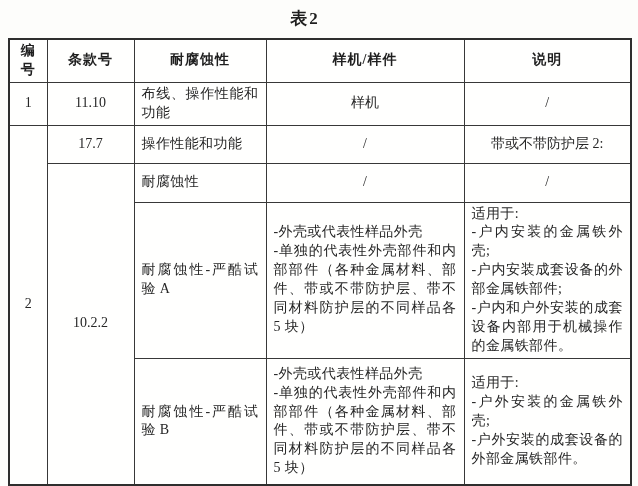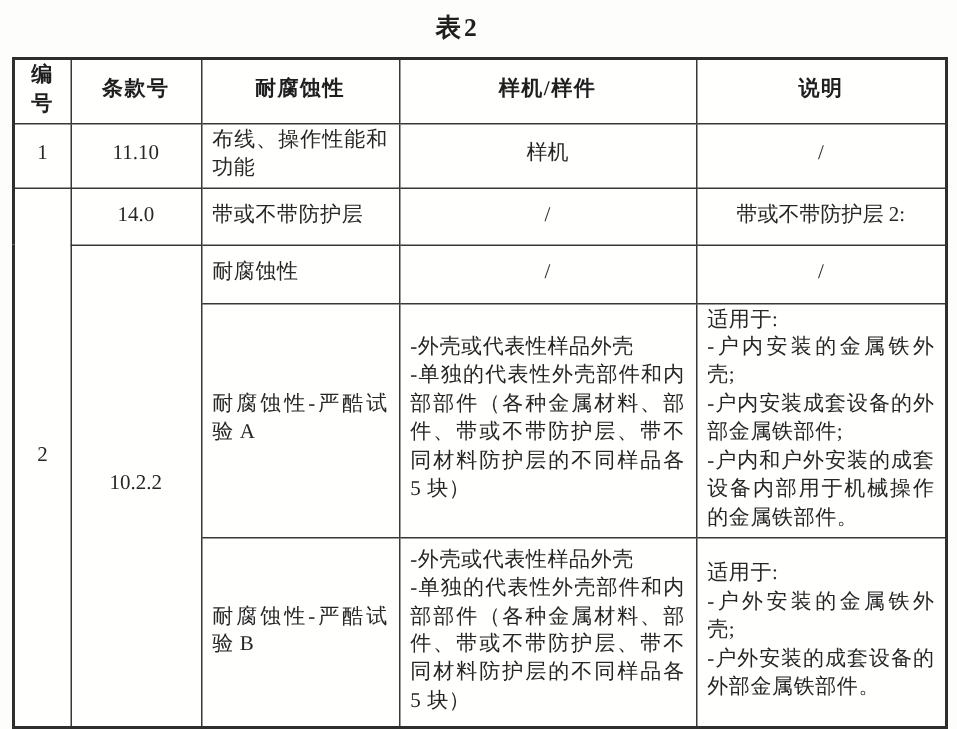--- a/index.html
+++ b/index.html
@@ -102,22 +102,22 @@
     <tr class="h-r1">
       <td class="c num">1</td>
       <td class="c num">11.10</td>
       <td class="j">布线、操作性能和功能</td>
       <td class="c">样机</td>
       <td class="c">/</td>
     </tr>
 
     <tr class="h-r2">
       <td class="c num" rowspan="4">2</td>
-      <td class="c num">14.0</td>
-      <td class="j">带或不带防护层</td>
+      <td class="c num">17.7</td>
+      <td class="j">操作性能和功能</td>
       <td class="c">/</td>
       <td class="c">带或不带防护层 2:</td>
     </tr>
 
     <tr class="h-r3">
       <td class="c num" rowspan="3">10.2.2</td>
       <td class="j">耐腐蚀性</td>
       <td class="c">/</td>
       <td class="c">/</td>
     </tr>

